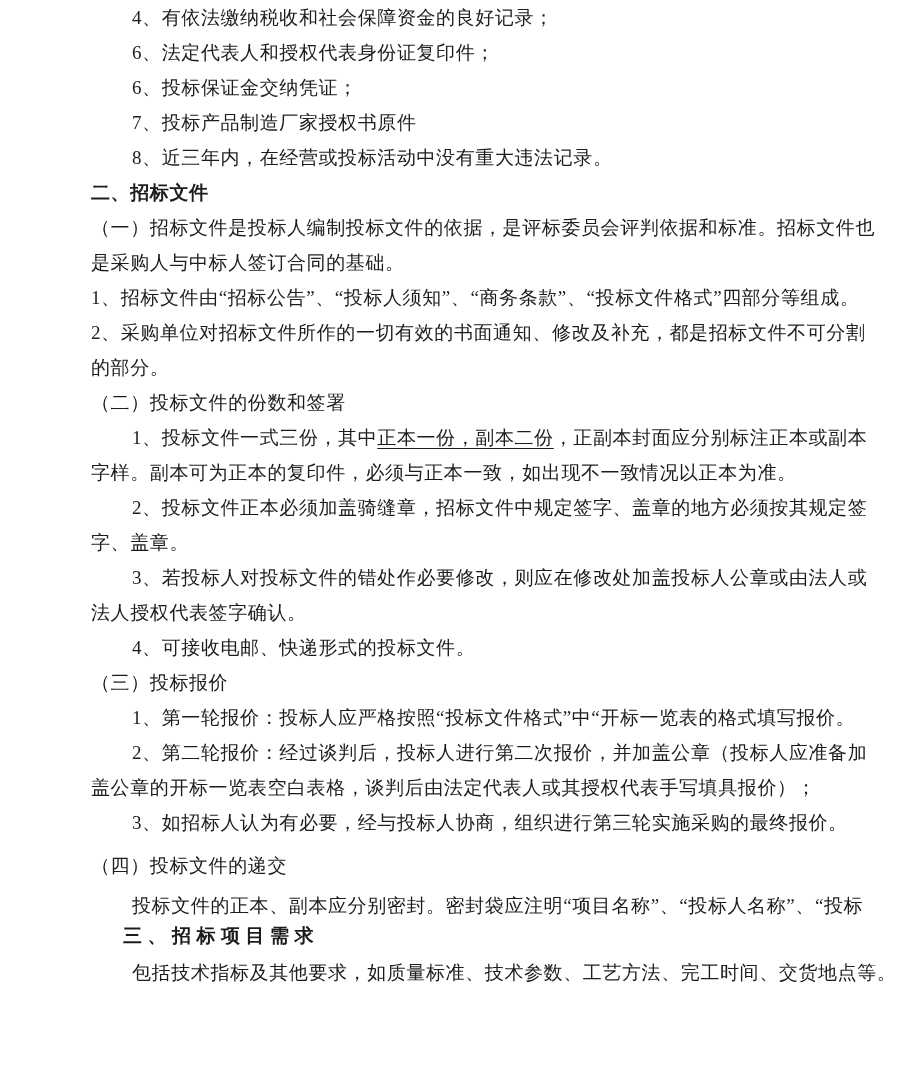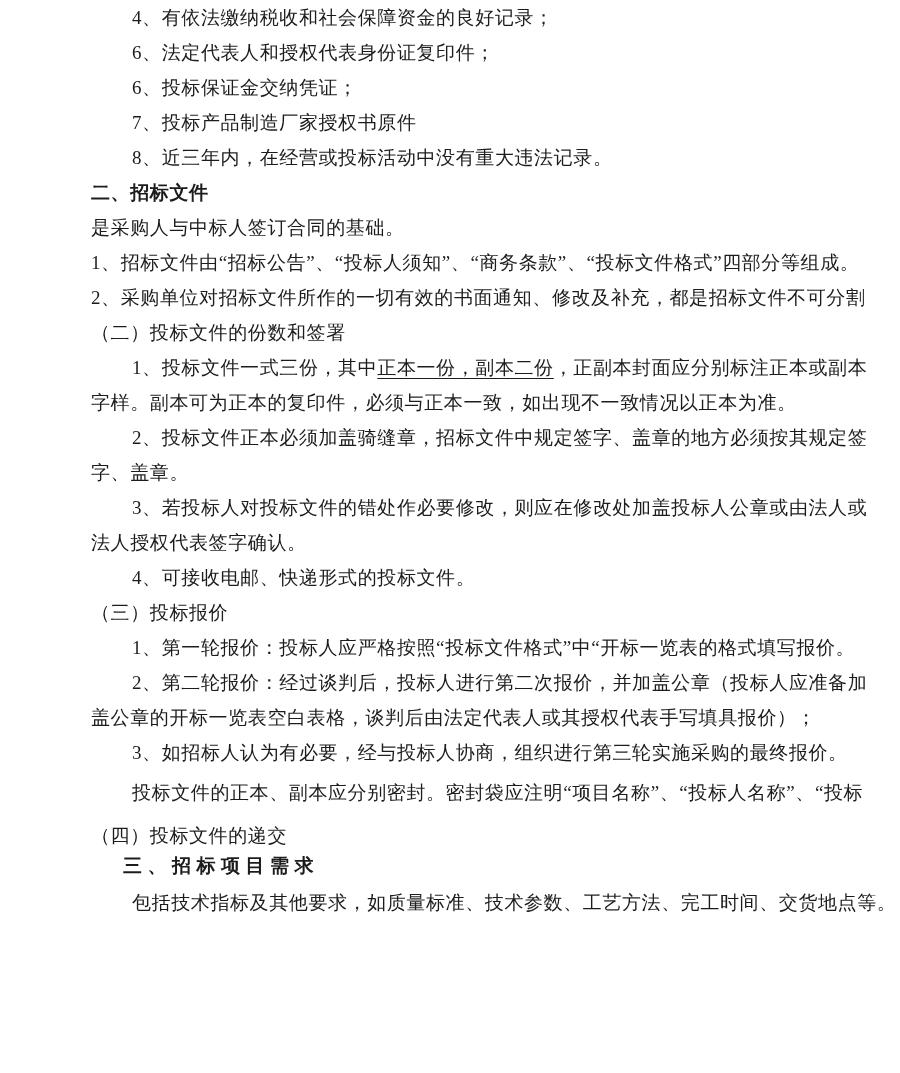--- a/index.html
+++ b/index.html
@@ -42,42 +42,44 @@
 <div class="page">
 
   <div class="line ind">4、有依法缴纳税收和社会保障资金的良好记录；</div>
   <div class="line ind">6、法定代表人和授权代表身份证复印件；</div>
   <div class="line ind">6、投标保证金交纳凭证；</div>
   <div class="line ind">7、投标产品制造厂家授权书原件</div>
   <div class="line ind">8、近三年内，在经营或投标活动中没有重大违法记录。</div>
 
   <div class="line b">二、招标文件</div>
 
+  <div class="line">（一）招标文件是投标人编制投标文件的依据，是评标委员会评判依据和标准。招标文件也</div>
   <div class="line">是采购人与中标人签订合同的基础。</div>
   <div class="line">1、招标文件由“招标公告”、“投标人须知”、“商务条款”、“投标文件格式”四部分等组成。</div>
   <div class="line">2、采购单位对招标文件所作的一切有效的书面通知、修改及补充，都是招标文件不可分割</div>
+  <div class="line">的部分。</div>
 
   <div class="line">（二）投标文件的份数和签署</div>
 
   <div class="line ind"><span>1、投标文件一式三份，其中</span><span class="u">正本一份，副本二份</span><span>，正副本封面应分别标注正本或副本</span></div>
   <div class="line">字样。副本可为正本的复印件，必须与正本一致，如出现不一致情况以正本为准。</div>
   <div class="line ind">2、投标文件正本必须加盖骑缝章，招标文件中规定签字、盖章的地方必须按其规定签</div>
   <div class="line">字、盖章。</div>
   <div class="line ind">3、若投标人对投标文件的错处作必要修改，则应在修改处加盖投标人公章或由法人或</div>
   <div class="line">法人授权代表签字确认。</div>
   <div class="line ind">4、可接收电邮、快递形式的投标文件。</div>
 
   <div class="line">（三）投标报价</div>
 
   <div class="line ind">1、第一轮报价：投标人应严格按照“投标文件格式”中“开标一览表的格式填写报价。</div>
   <div class="line ind">2、第二轮报价：经过谈判后，投标人进行第二次报价，并加盖公章（投标人应准备加</div>
   <div class="line">盖公章的开标一览表空白表格，谈判后由法定代表人或其授权代表手写填具报价）；</div>
   <div class="line ind">3、如招标人认为有必要，经与投标人协商，组织进行第三轮实施采购的最终报价。</div>
 
+  <div class="line mt8">（四）投标文件的递交</div>
+
   <div class="line ind mt5">投标文件的正本、副本应分别密封。密封袋应注明“项目名称”、“投标人名称”、“投标</div>
-
-  <div class="line mt8">（四）投标文件的递交</div>
 
   <div class="line b sp mtn5">三、招标项目需求</div>
 
   <div class="line ind mt14">包括技术指标及其他要求，如质量标准、技术参数、工艺方法、完工时间、交货地点等。</div>
 
 </div>
 
 </body></html>

